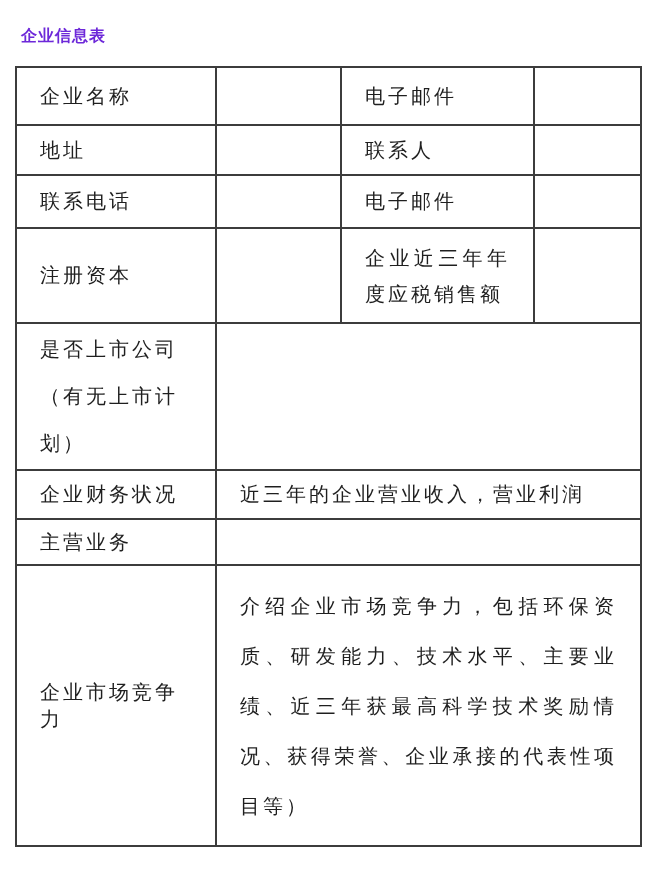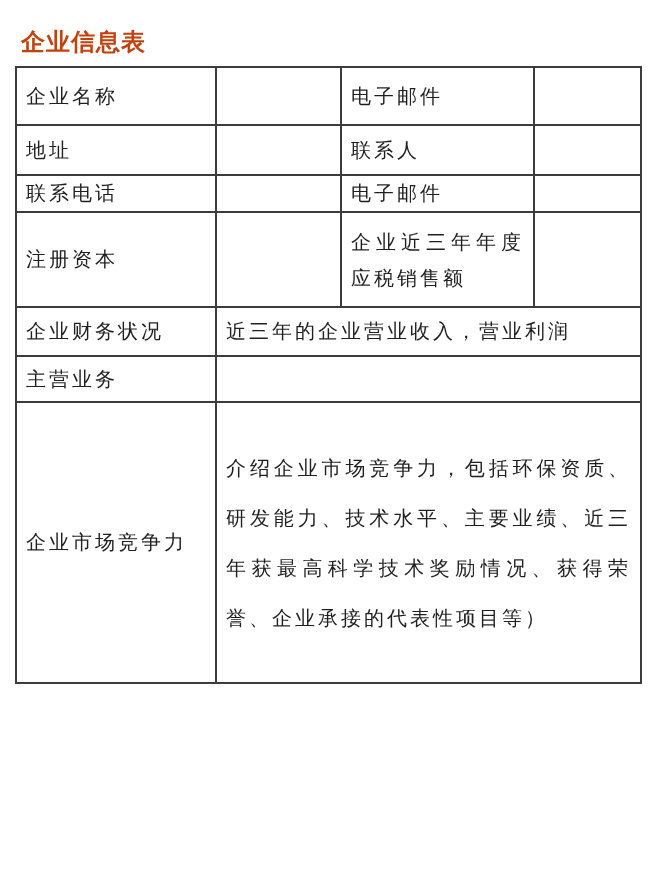--- a/index.html
+++ b/index.html
@@ -14,38 +14,38 @@
     font-family: "Liberation Serif", "DejaVu Serif", serif;
     color: #1f1f1f;
     overflow: hidden;
   }
   .doc-title {
     position: absolute;
     left: 21px;
     top: 26px;
     font-family: "Liberation Sans", "DejaVu Sans", sans-serif;
     font-weight: bold;
-    font-size: 24px;
+    font-size: 16px;
     letter-spacing: 1px;
-    color: #c2410c;
+    color: #6d28d9;
     margin: 0;
   }
   table.info-table {
     position: absolute;
     left: 15px;
     top: 66px;
     width: 625px;
     border-collapse: collapse;
     table-layout: fixed;
   }
   table.info-table td {
     border: 2px solid #3c3c3c;
     font-size: 20px;
     letter-spacing: 3px;
-    padding: 2px 9px;
+    padding: 2px 23px;
     vertical-align: middle;
     color: #1f1f1f;
     overflow: hidden;
   }
   td.label-cell {
     text-align: left;
   }
   td.value-cell {
     text-align: left;
   }
@@ -89,31 +89,38 @@
       <td class="value-cell"></td>
       <td class="label-cell">电子邮件</td>
       <td class="value-cell"></td>
     </tr>
     <tr style="height:50px">
       <td class="label-cell">地址</td>
       <td class="value-cell"></td>
       <td class="label-cell">联系人</td>
       <td class="value-cell"></td>
     </tr>
-    <tr style="height:37px">
+    <tr style="height:53px">
       <td class="label-cell">联系电话</td>
       <td class="value-cell"></td>
       <td class="label-cell">电子邮件</td>
       <td class="value-cell"></td>
     </tr>
     <tr style="height:95px">
       <td class="label-cell top-align">注册资本</td>
       <td class="value-cell"></td>
       <td class="label-cell wrap-label">企业近三年年度应税销售额</td>
       <td class="value-cell"></td>
+    </tr>
+    <tr style="height:95px">
+      <td class="label-cell two-line">
+        <span>是否上市公司</span>
+        <span>（有无上市计划）</span>
+      </td>
+      <td class="value-cell" colspan="3"></td>
     </tr>
     <tr style="height:49px">
       <td class="label-cell">企业财务状况</td>
       <td class="value-cell" colspan="3">近三年的企业营业收入，营业利润</td>
     </tr>
     <tr style="height:46px">
       <td class="label-cell">主营业务</td>
       <td class="value-cell" colspan="3"></td>
     </tr>
     <tr style="height:281px">

